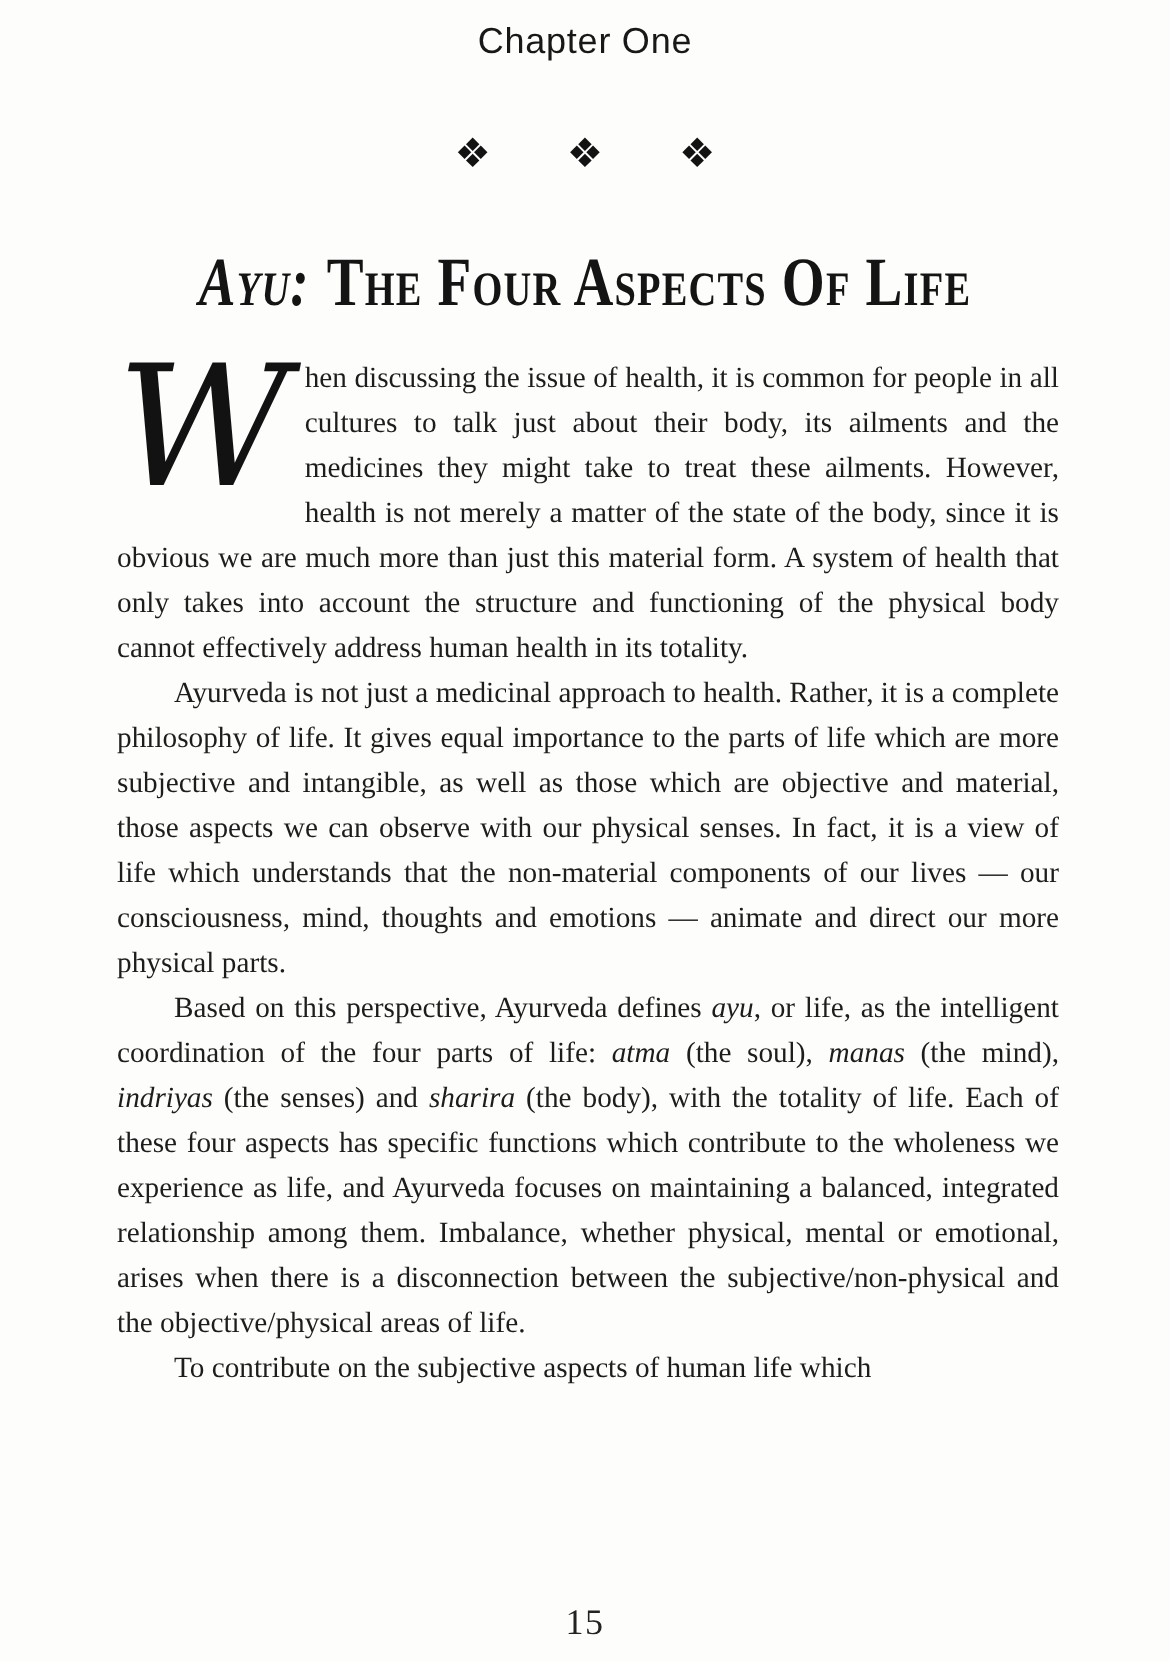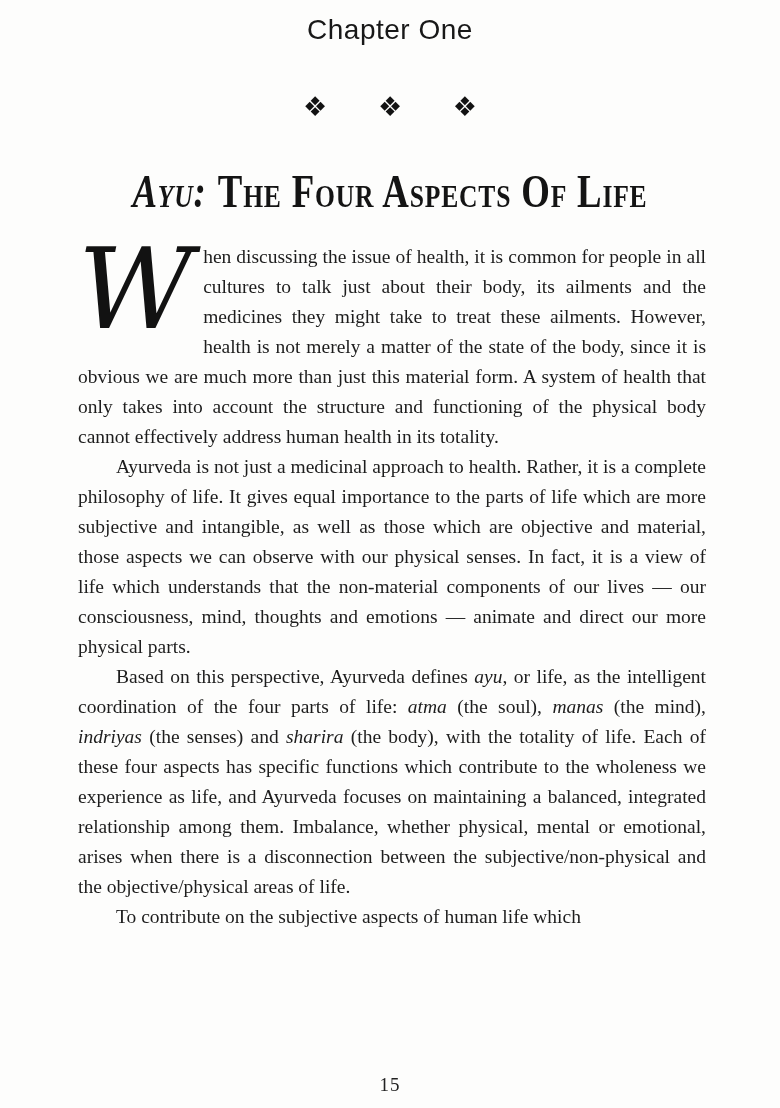--- a/index.html
+++ b/index.html
@@ -10,21 +10,21 @@
     margin: 0 auto;
     background: #fdfdfc;
     color: #1c1c1c;
     font-family: "Liberation Serif", serif;
     overflow: hidden;
   }
   .running-header {
     margin-top: 14px;
     text-align: center;
     font-family: "Liberation Sans", sans-serif;
-    font-size: 28px;
+    font-size: 24px;
     letter-spacing: 0.5px;
     color: #181818;
   }
   .ornaments {
     margin-top: 46px;
     text-align: center;
     font-family: "DejaVu Sans", sans-serif;
     font-size: 27px;
     line-height: 30px;
     color: #121212;
@@ -65,21 +65,21 @@
     padding: 4px 10px 0 0;
     color: #121212;
   }
   .para i { font-style: italic; }
   .page-number {
     position: absolute;
     left: 0;
     bottom: 12px;
     width: 100%;
     text-align: center;
-    font-size: 19px;
+    font-size: 24px;
     letter-spacing: 1px;
     color: #222;
   }
 </style>
 </head>
 <body>
 
 <div class="page">
 
   <div class="running-header">Chapter One</div>

